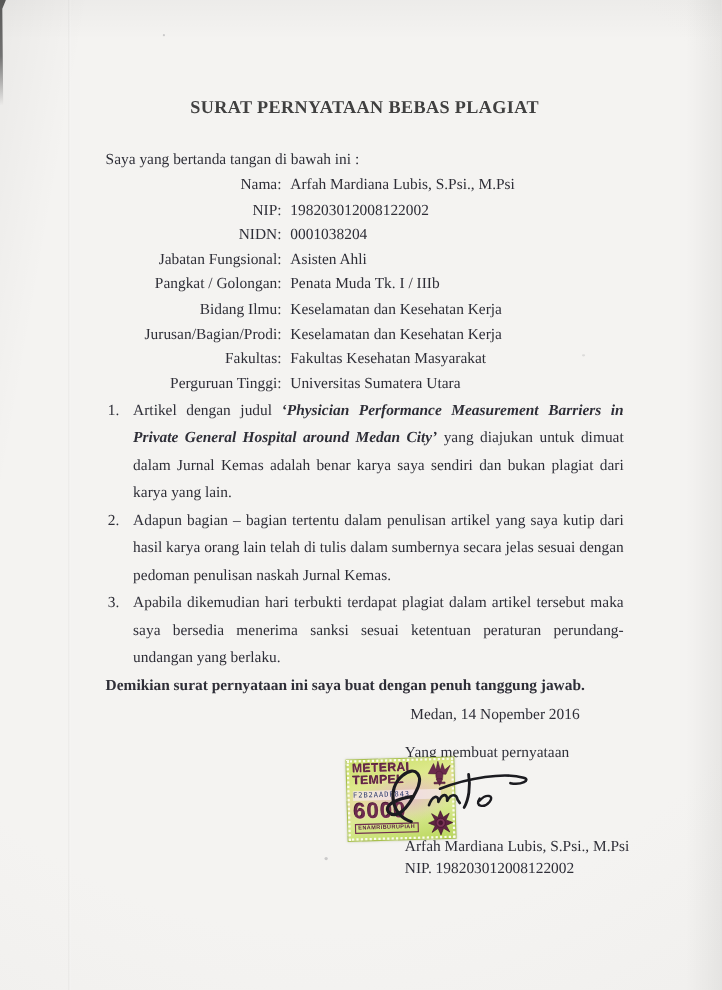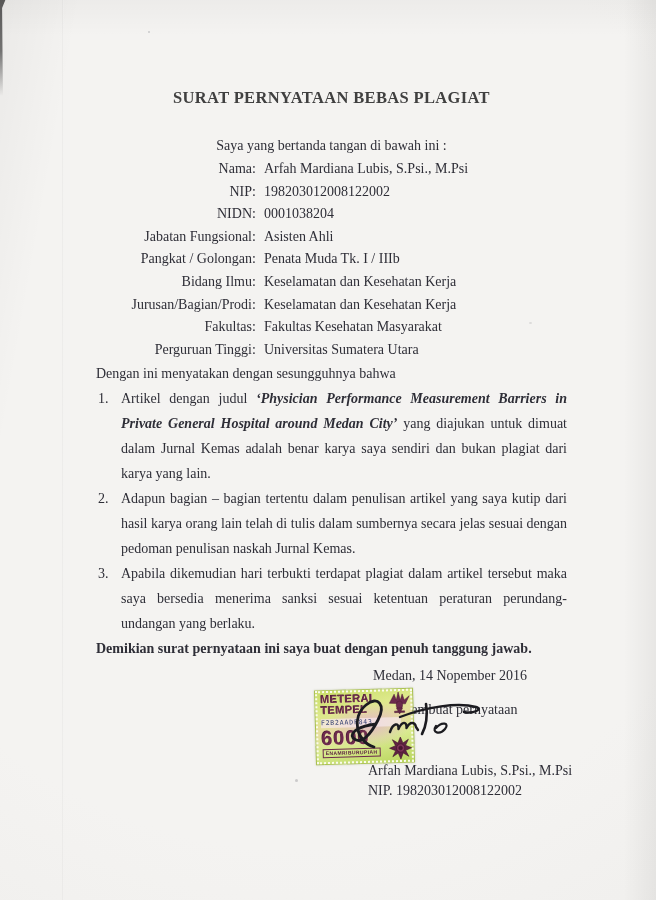--- a/index.html
+++ b/index.html
@@ -30,21 +30,21 @@
   .speck{position:absolute;border-radius:50%;background:rgba(110,110,115,.3);}
   .speck.s1{left:295px;top:779px;width:3px;height:3px;}
   .speck.s2{left:148px;top:31px;width:2px;height:2px;}
   .speck.s3{left:529px;top:322px;width:3px;height:2px;opacity:.6;}
 
   .doc{position:absolute;left:96px;top:88px;width:471px;font-size:14px;}
   .title{
     font-size:16.5px;font-weight:700;letter-spacing:.35px;
     text-align:center;line-height:20px;margin:0 0 25px 0;color:#404040;
   }
-  .intro{line-height:25px;text-align:center;}
+  .intro{line-height:25px;}
   .field{display:flex;line-height:22.6px;padding-left:30px;text-align:right;}
   .field .lbl{width:126px;flex:none;}
   .field .sep{flex:none;padding-right:8px;}
   .lead{line-height:25px;}
   .item{position:relative;padding-left:25px;text-align:justify;line-height:25px;}
   .item .num{position:absolute;left:2px;}
   .emp{font-weight:700;font-style:italic;}
   .closing{line-height:25px;font-weight:bold;}
   .dateline{line-height:25px;margin-top:2px;margin-left:277px;}
   .sign-caption{line-height:25px;margin-top:9px;margin-left:272px;}
@@ -148,21 +148,20 @@
         <span class="sep">:</span>
         <span class="val">Fakultas Kesehatan Masyarakat</span>
     </div>
     <div class="field">
       <span class="lbl">Perguruan Tinggi</span>
         <span class="sep">:</span>
         <span class="val">Universitas Sumatera Utara</span>
     </div>
   </div>
 
-  <div class="lead">Dengan ini menyatakan dengan sesungguhnya bahwa</div>
 
   <div class="items">
     <div class="item">
       <span class="num">1.</span><span><span>Artikel dengan judul </span><span class="emp">‘Physician Performance Measurement Barriers in Private General Hospital around Medan City’</span><span> yang diajukan untuk dimuat dalam Jurnal Kemas adalah benar karya saya sendiri dan bukan plagiat dari karya yang lain.</span></span>
     </div>
     <div class="item">
       <span class="num">2.</span><span>Adapun bagian – bagian tertentu dalam penulisan artikel yang saya kutip dari hasil karya orang lain telah di tulis dalam sumbernya secara jelas sesuai dengan pedoman penulisan naskah Jurnal Kemas.</span>
     </div>
     <div class="item">
       <span class="num">3.</span><span>Apabila dikemudian hari terbukti terdapat plagiat dalam artikel tersebut maka saya bersedia menerima sanksi sesuai ketentuan peraturan perundang-undangan yang berlaku.</span>

